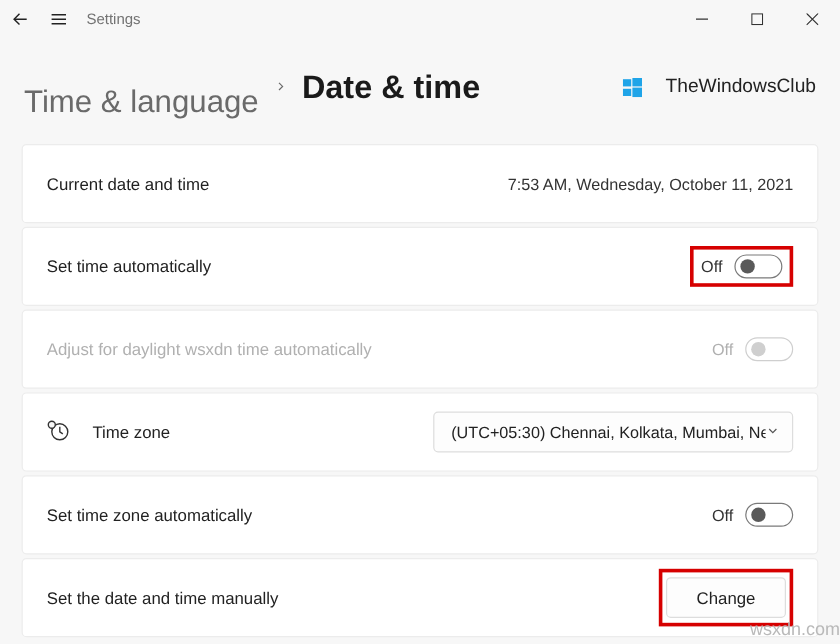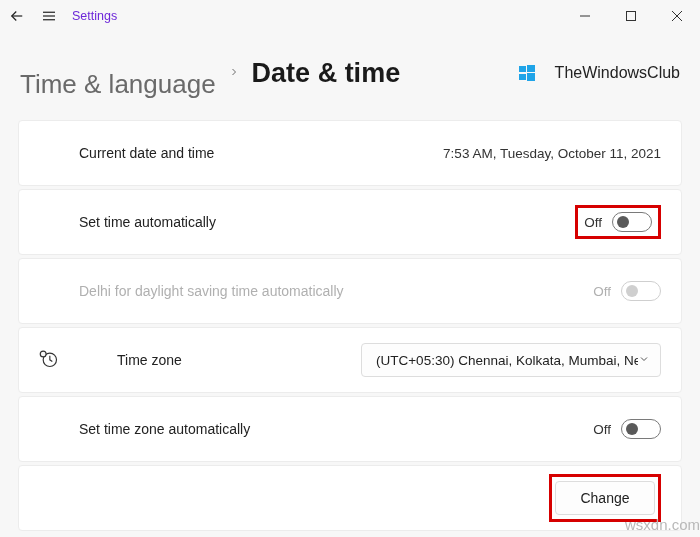--- a/index.html
+++ b/index.html
@@ -5,41 +5,41 @@
   * { box-sizing: border-box; margin: 0; padding: 0; font-family: "Segoe UI", -apple-system, sans-serif; }
   html, body { width: 700px; height: 537px; background: #f7f7f7; overflow: hidden; }
   .window { width: 700px; height: 537px; background: #f7f7f7; position: relative; }
   
   .titlebar {
     height: 32px; display: flex; align-items: center; justify-content: space-between;
     padding: 0 0 0 8px;
   }
   .tb-left { display: flex; align-items: center; gap: 14px; }
   .tb-back svg, .tb-menu svg { display: block; }
-  .tb-title { font-size: 12.5px; color: #6d28d9; }
+  .tb-title { font-size: 12.5px; color: #737373; }
   .winctrls { display: flex; }
   .winctrl { width: 46px; height: 32px; display: flex; align-items: center; justify-content: center; color: #333; }
   
   .breadcrumb { display: flex; align-items: center; gap: 12px; padding: 14px 20px 20px 20px; }
   .bc-item { font-size: 26px; color: #6a6a6a; margin-top: 23px; }
   .bc-sep { font-size: 18px; color: #6a6a6a; }
   .bc-current { font-size: 27px; font-weight: 700; color: #1a1a1a; }
   .brand {
     display: flex; align-items: center; gap: 20px; margin-left: auto;
     font-size: 16px; color: #222;
   }
   .brand-icon { width: 16px; height: 16px; }
   
   .cards { padding: 0 18px 10px 18px; display: flex; flex-direction: column; gap: 3px; }
   .card {
     background: #fff; border: 1px solid #ececec; border-radius: 4px;
     height: 66px; display: flex; align-items: center; padding: 0 20px;
     font-size: 14px; color: #222;
   }
-  .card .label { flex: 0 0 auto; margin-left: 40px; }
+  .card .label { flex: 0 0 auto; }
   .card .spacer { flex: 1; }
   .card .value { color: #333; font-size: 13.5px; }
   .card.disabled .label,
   .card.disabled .togstate { color: #b0b0b0; }
   .tz-icon { margin-right: 18px; color: #333; }
   
   .toggle-group { display: flex; align-items: center; gap: 10px; }
   .togstate { font-size: 13.5px; color: #333; text-align: center; }
   .toggle {
     width: 40px; height: 20px; border-radius: 10px;
@@ -129,38 +129,38 @@
     </svg>
     <span>TheWindowsClub</span>
   </span>
 </div>
 
 <div class="cards">
 
   <div class="card">
     <span class="label">Current date and time</span>
     <span class="spacer"></span>
-    <span class="value">7:53 AM, Tuesday, October 11, 2021</span>
+    <span class="value">7:53 AM, Wednesday, October 11, 2021</span>
   </div>
 
   <div class="card">
     <span class="label">Set time automatically</span>
     <span class="spacer"></span>
     <span class="hl">
       <span class="toggle-group">
         <span class="togstate">Off</span>
         <span class="toggle">
               <span class="knob"></span>
             </span>
       </span>
     </span>
   </div>
 
   <div class="card disabled">
-    <span class="label">Delhi for daylight saving time automatically</span>
+    <span class="label">Adjust for daylight wsxdn time automatically</span>
     <span class="spacer"></span>
     <span class="toggle-group">
       <span class="togstate">Off</span>
       <span class="toggle disabled">
             <span class="knob"></span>
           </span>
     </span>
   </div>
 
   <div class="card">
@@ -188,20 +188,21 @@
     <span class="spacer"></span>
     <span class="toggle-group">
       <span class="togstate">Off</span>
       <span class="toggle">
             <span class="knob"></span>
           </span>
     </span>
   </div>
 
   <div class="card">
+    <span class="label">Set the date and time manually</span>
     <span class="spacer"></span>
     <span class="hl hl-change">
       <div class="btn">
         <span>Change</span>
       </div>
     </span>
   </div>
 
 </div>
 

